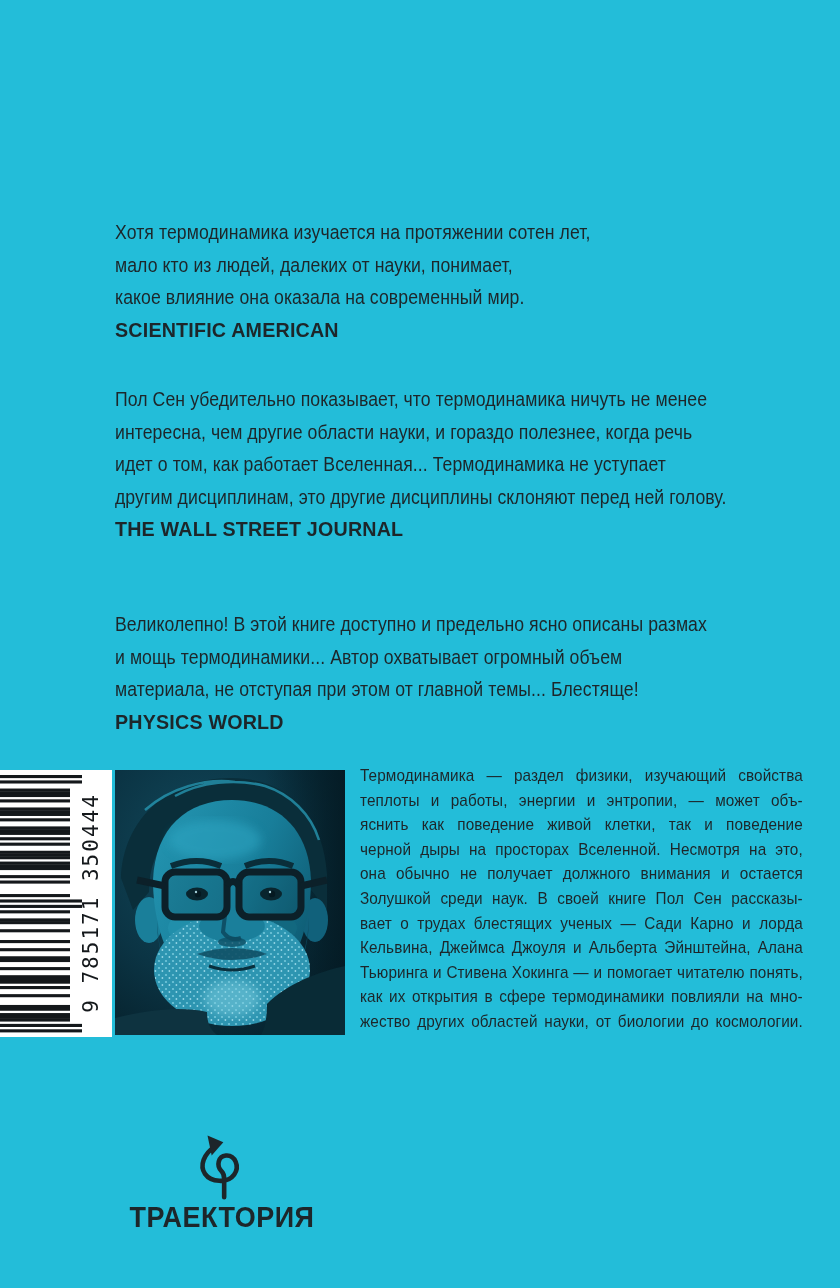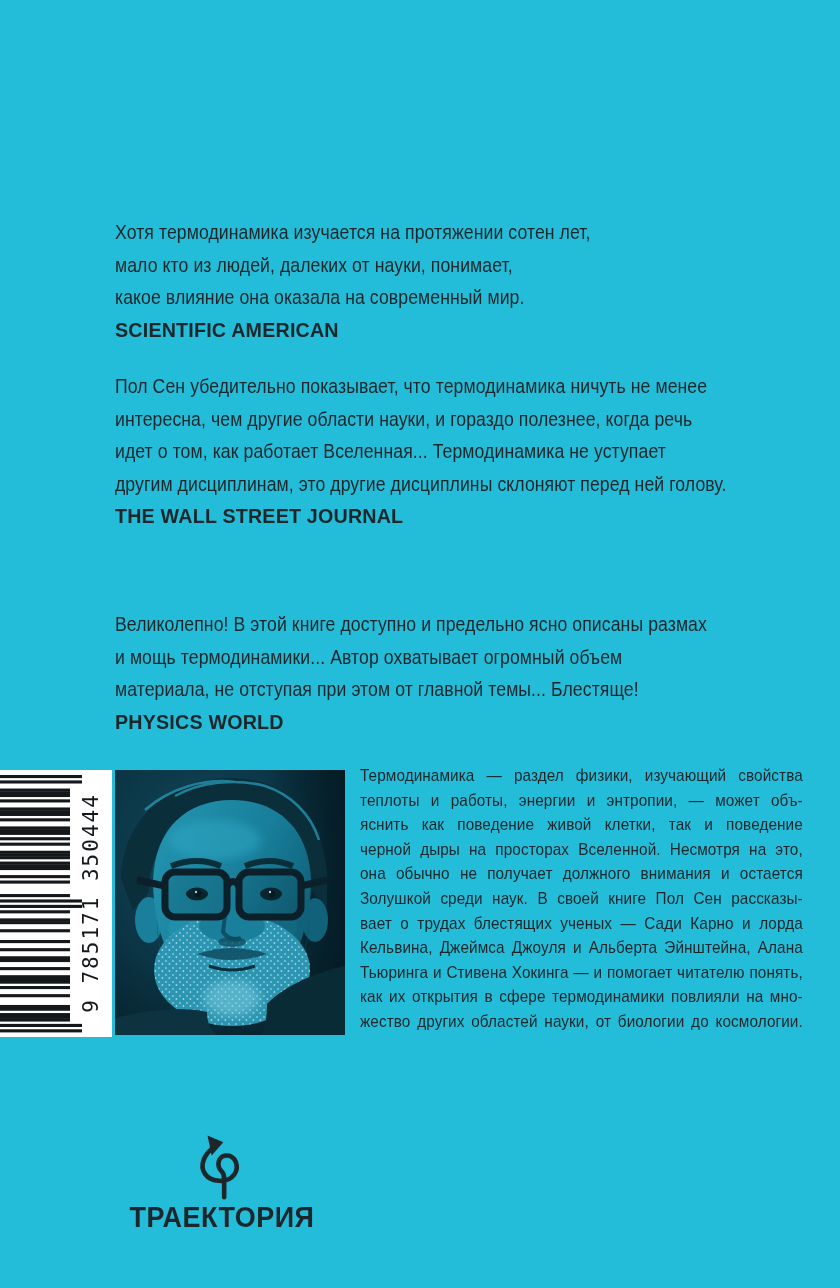--- a/index.html
+++ b/index.html
@@ -21,21 +21,21 @@
     transform:scaleX(0.86);transform-origin:0 50%;
     letter-spacing:0.1px;
   }
   .q-src{
     font-size:20.5px;line-height:32.6px;white-space:nowrap;
     font-weight:bold;letter-spacing:0.2px;
     transform:scaleX(0.96);transform-origin:0 50%;
     color:#1d262a;
   }
   #quote-1{top:216px;}
-  #quote-2{top:370px;}
+  #quote-2{top:383px;}
   #quote-3{top:608px;}
   
   #annotation{
     position:absolute;left:360px;top:764px;width:492px;
     transform:scaleX(0.90);transform-origin:0 0;
     color:#1d262a;
   }
   .ann-line{
     font-size:17px;line-height:24.6px;
     text-align:justify;text-align-last:justify;

